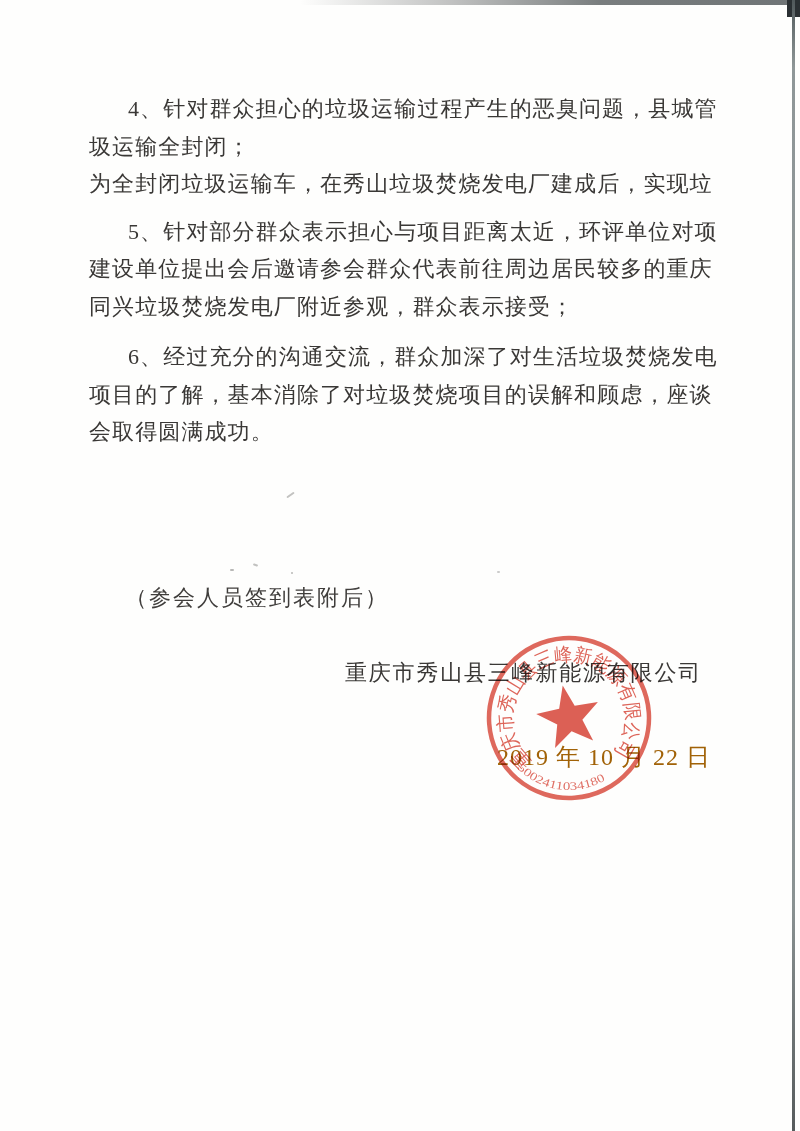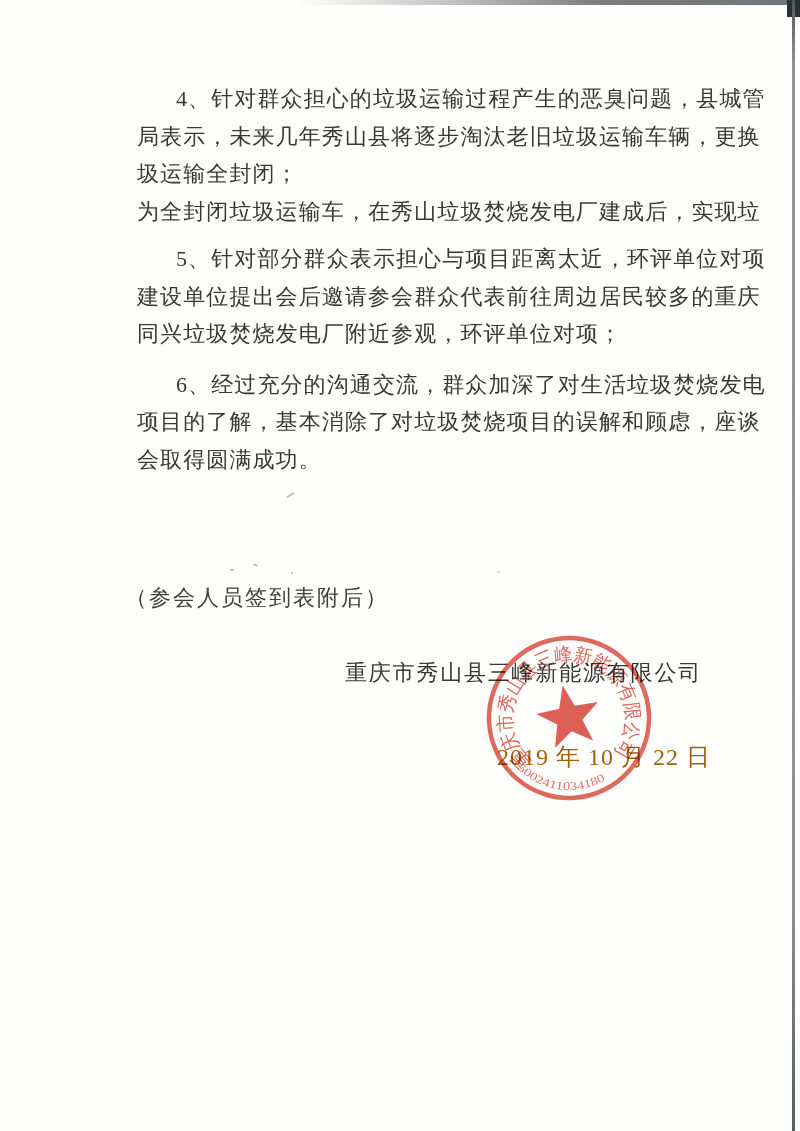--- a/index.html
+++ b/index.html
@@ -12,23 +12,22 @@
     background: #fefefd;
     overflow: hidden;
     font-family: "Liberation Serif", "DejaVu Serif", serif;
     color: #343230;
   }
 
   
   .body-text {
     position: absolute;
     left: 89px;
-    top: 80px;
+    top: 90px;
     width: 632px;
-    margin-left: 48px;
   }
   .paragraph { margin: 0 0 10px 0; }
   .paragraph:nth-child(3) { margin-top: 13px; }
   .paragraph .line {
     height: 37.5px;
     line-height: 37.5px;
     font-size: 22px;
     letter-spacing: 1.1px;
     white-space: nowrap;
     color: #3a3836;
@@ -117,28 +116,27 @@
   .speck-e { left: 497px; top: 571px; width: 3px; height: 2px; opacity: .5; }
 </style>
 </head>
 <body>
 
 <div class="page">
 
   <div class="body-text">
       <div class="paragraph">
         <div class="line first">4、针对群众担心的垃圾运输过程产生的恶臭问题，县城管</div>
-        <div class="line">局表示，未来几年秀山县将逐步淘汰老旧垃圾运输车辆，更换</div>
         <div class="line">圾运输全封闭；</div>
         <div class="line">为全封闭垃圾运输车，在秀山垃圾焚烧发电厂建成后，实现垃</div>
       </div>
       <div class="paragraph">
         <div class="line first">5、针对部分群众表示担心与项目距离太近，环评单位对项</div>
         <div class="line">建设单位提出会后邀请参会群众代表前往周边居民较多的重庆</div>
-        <div class="line">同兴垃圾焚烧发电厂附近参观，环评单位对项；</div>
+        <div class="line">同兴垃圾焚烧发电厂附近参观，群众表示接受；</div>
       </div>
       <div class="paragraph">
         <div class="line first">6、经过充分的沟通交流，群众加深了对生活垃圾焚烧发电</div>
         <div class="line">项目的了解，基本消除了对垃圾焚烧项目的误解和顾虑，座谈</div>
         <div class="line">会取得圆满成功。</div>
       </div>
     </div>
 
   <div class="note-line">（参会人员签到表附后）</div>
 

